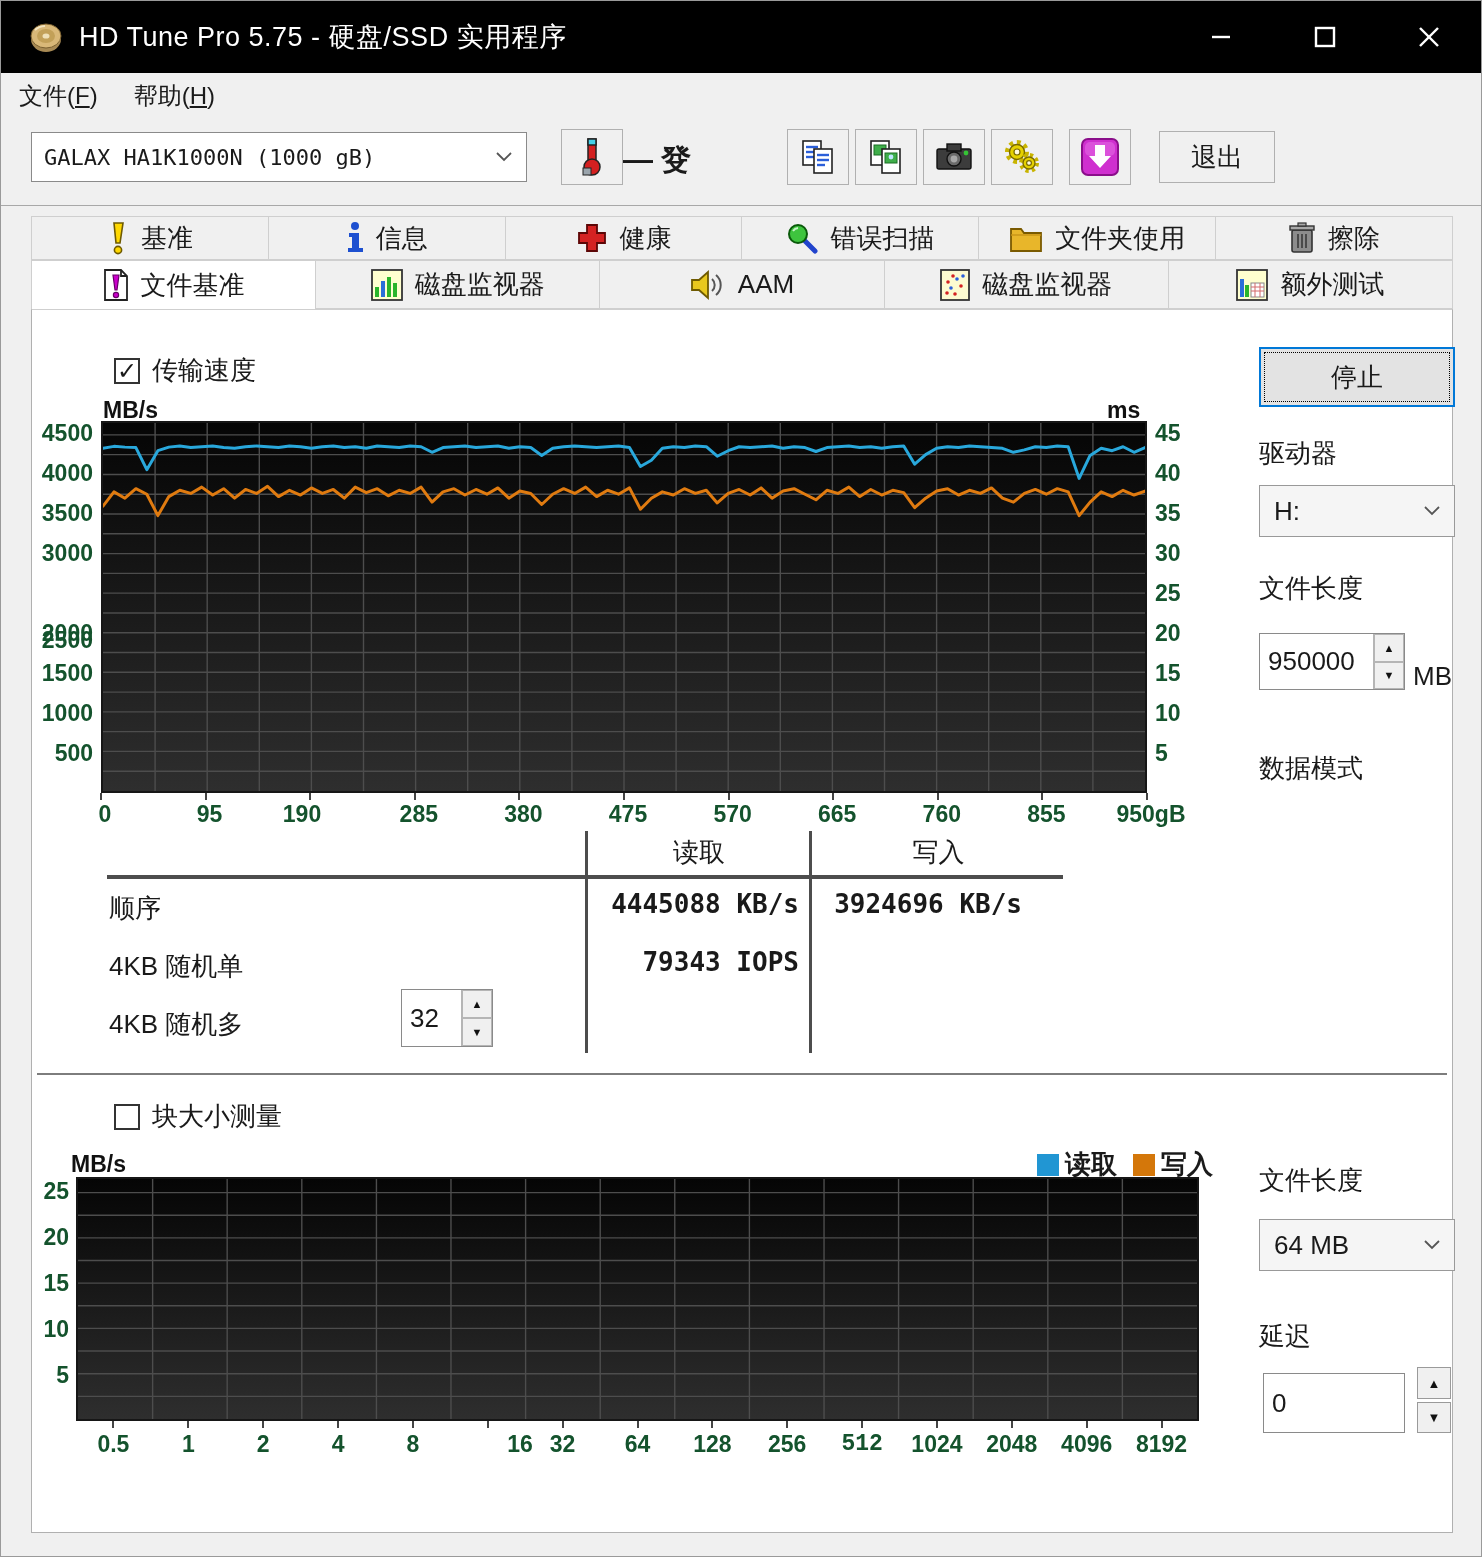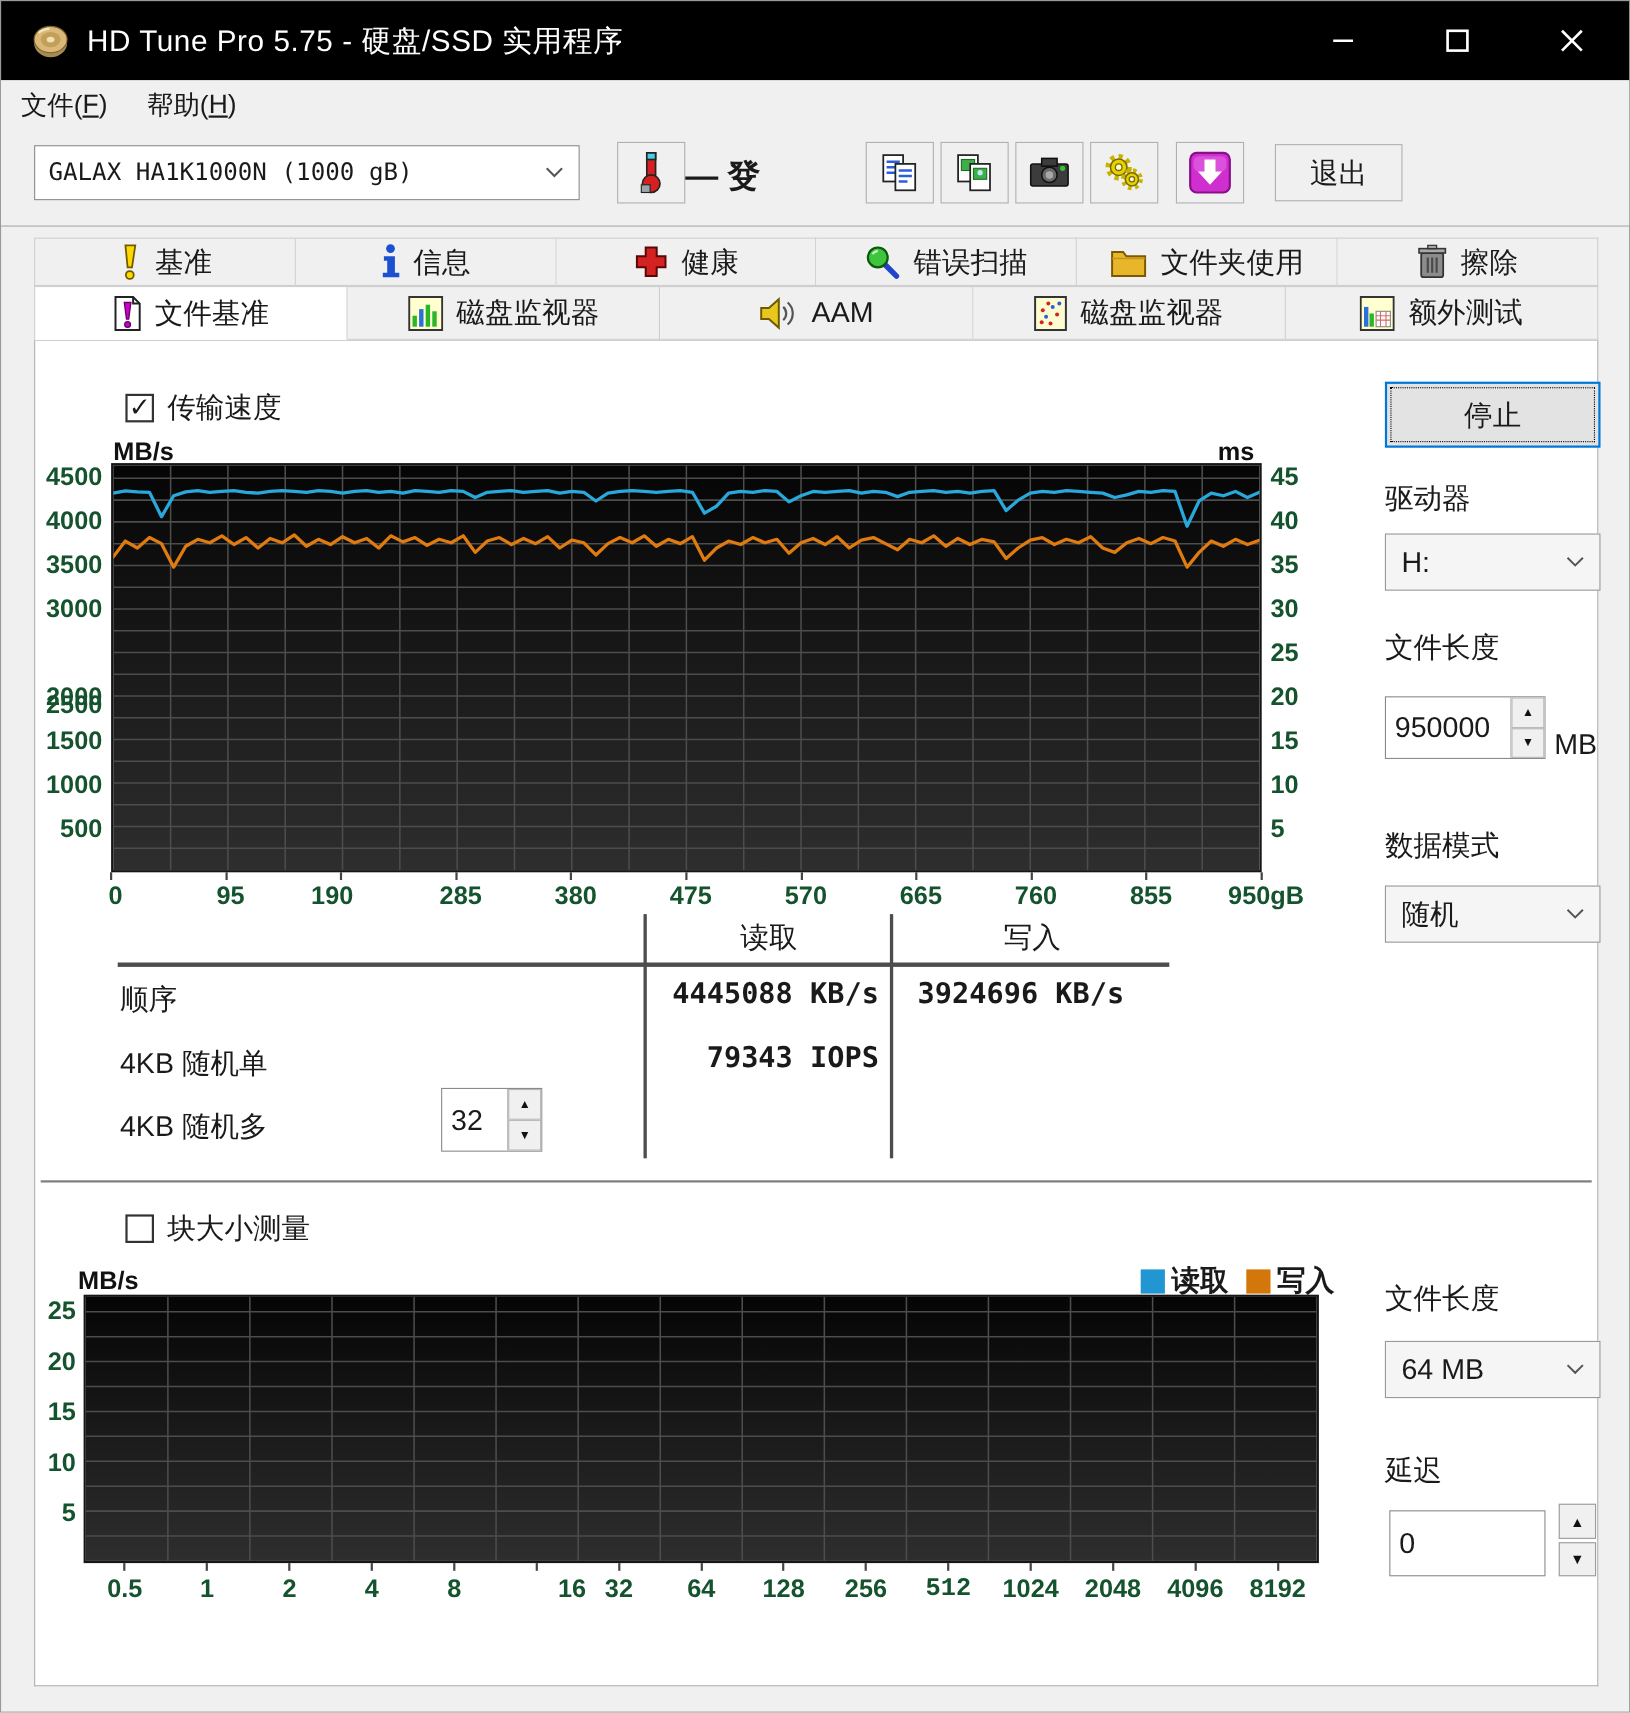--- a/index.html
+++ b/index.html
@@ -426,26 +426,20 @@
   <div class="spinbox" style="left:1258px; top:632px; width:146px; height:57px;">
     <div class="val">950000</div>
     <div class="spincol">
       <div class="sb">▲</div>
       <div class="sb">▼</div>
     </div>
   </div>
   <span class="side-label" style="left:1412px; top:660px;">MB</span>
 
   <span class="side-label" style="left:1258px; top:750px;">数据模式</span>
-  <div class="combo side-combo" style="left:1258px; top:804px;">
-    <span>随机</span>
-    <svg class="chev" width="16" height="10" viewBox="0 0 16 10">
-        <polyline points="1,1 8,8 15,1" fill="none" stroke="#555" stroke-width="1.8"></polyline>
-      </svg>
-  </div>
 
   <div class="divider"></div>
 
   <div class="checkbox-row" style="left:113px; top:1098px;">
     <div class="cbx"></div>
     <span>块大小测量</span>
   </div>
 
   <span class="axis-label" style="left:70px; top:1150px;">MB/s</span>
   <div class="legend">

